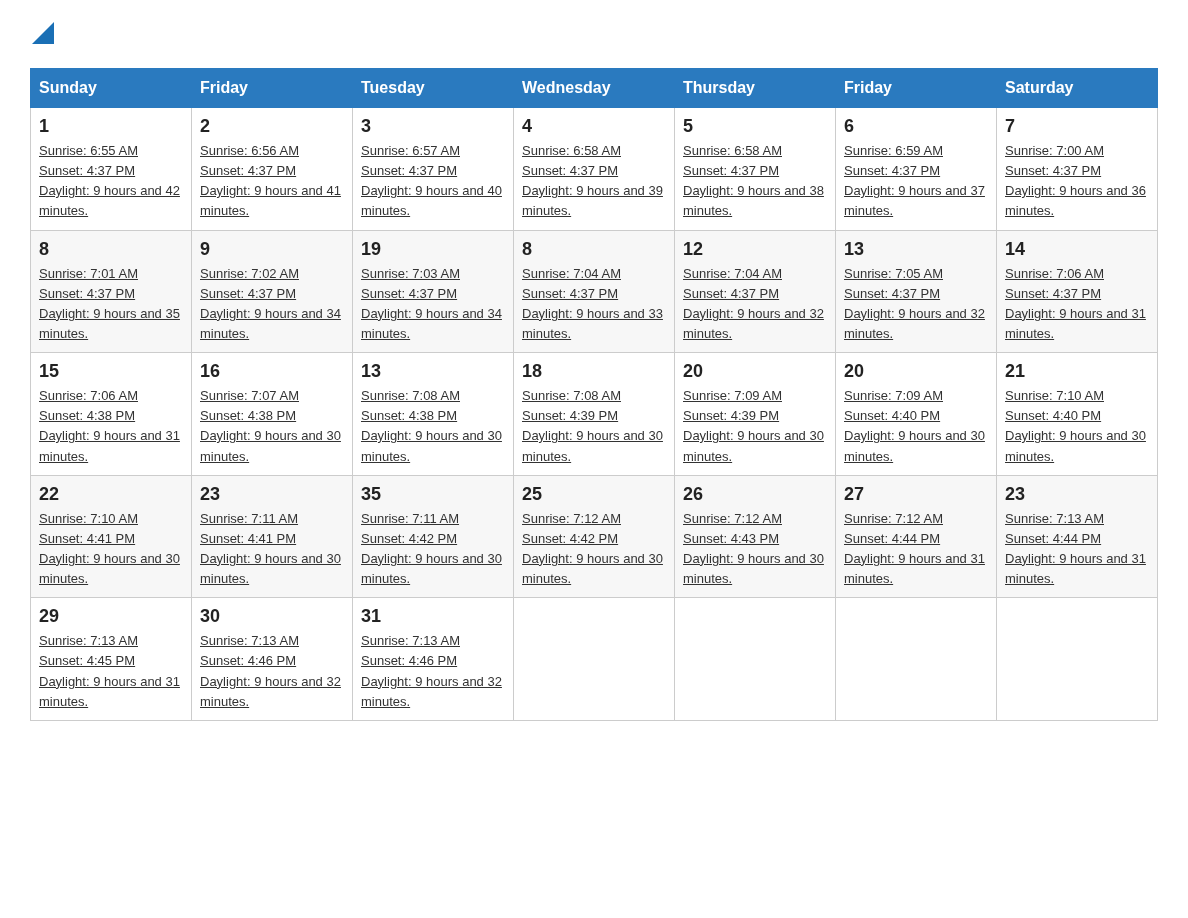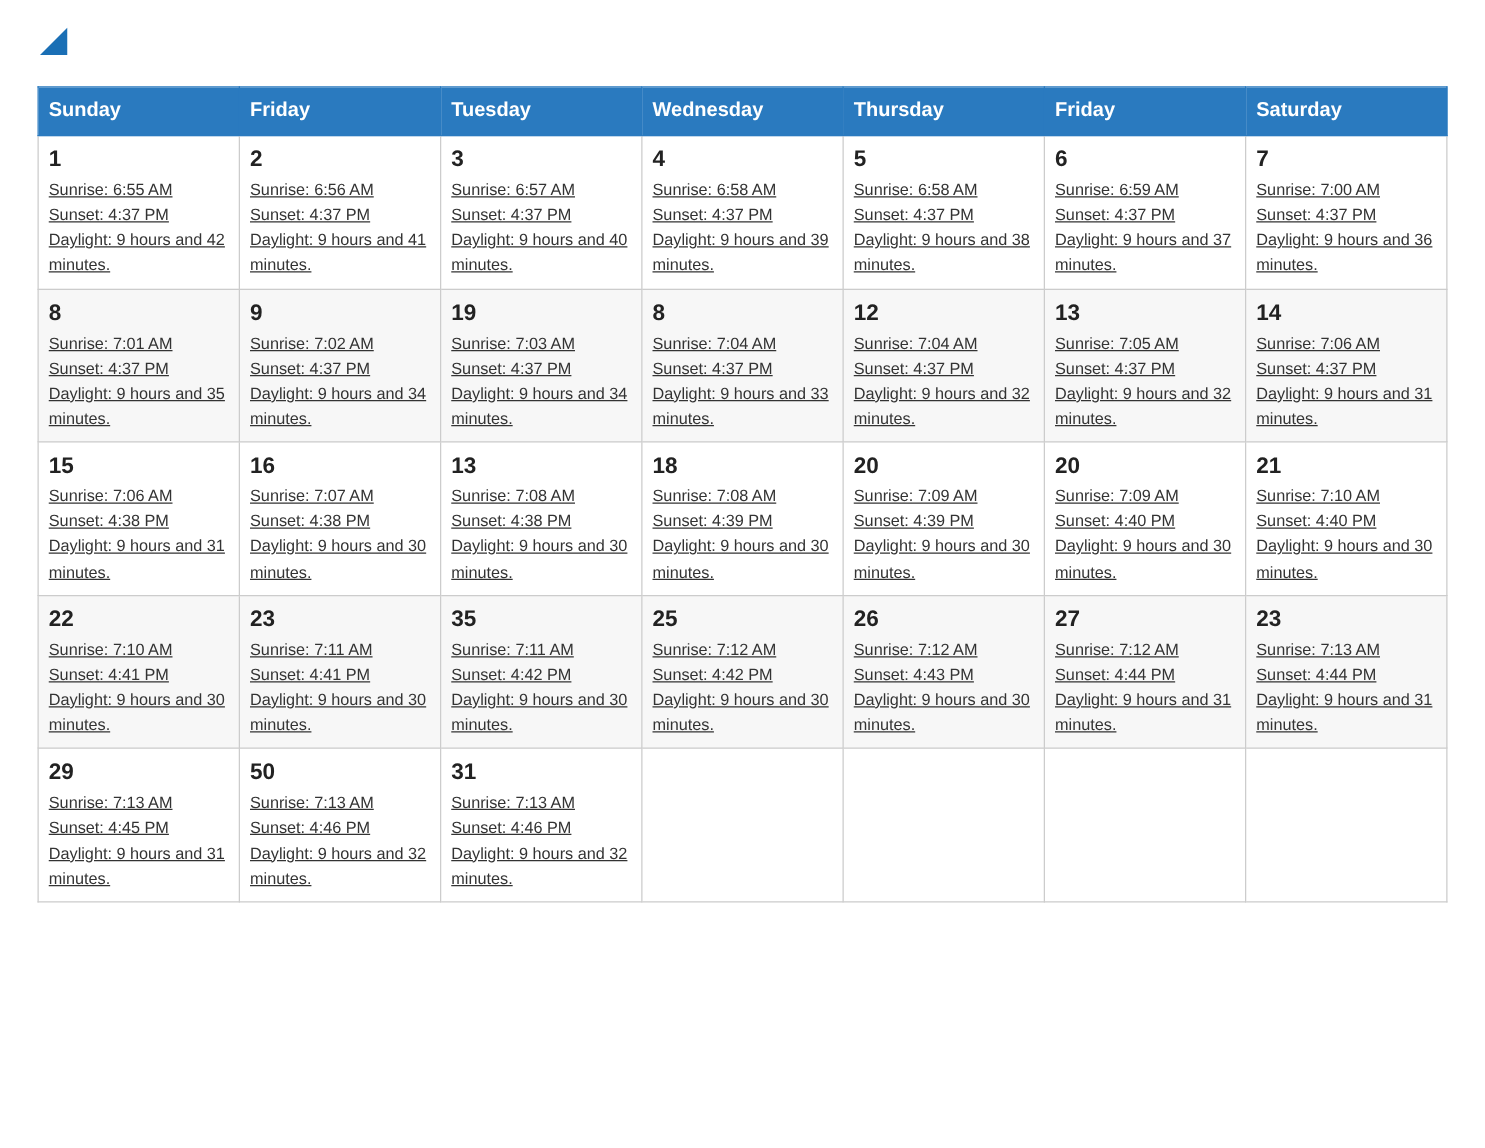--- a/index.html
+++ b/index.html
@@ -255,21 +255,21 @@
           <div class="day-number">23</div>
           <div class="day-info">Sunrise: 7:13 AM<br>Sunset: 4:44 PM<br>Daylight: 9 hours and 31 minutes.</div>
         </td>
       </tr>
       <tr>
         <td>
           <div class="day-number">29</div>
           <div class="day-info">Sunrise: 7:13 AM<br>Sunset: 4:45 PM<br>Daylight: 9 hours and 31 minutes.</div>
         </td>
         <td>
-          <div class="day-number">50</div>
+          <div class="day-number">30</div>
           <div class="day-info">Sunrise: 7:13 AM<br>Sunset: 4:46 PM<br>Daylight: 9 hours and 32 minutes.</div>
         </td>
         <td>
           <div class="day-number">31</div>
           <div class="day-info">Sunrise: 7:13 AM<br>Sunset: 4:46 PM<br>Daylight: 9 hours and 32 minutes.</div>
         </td>
         <td class="empty"></td>
         <td class="empty"></td>
         <td class="empty"></td>
         <td class="empty"></td>

